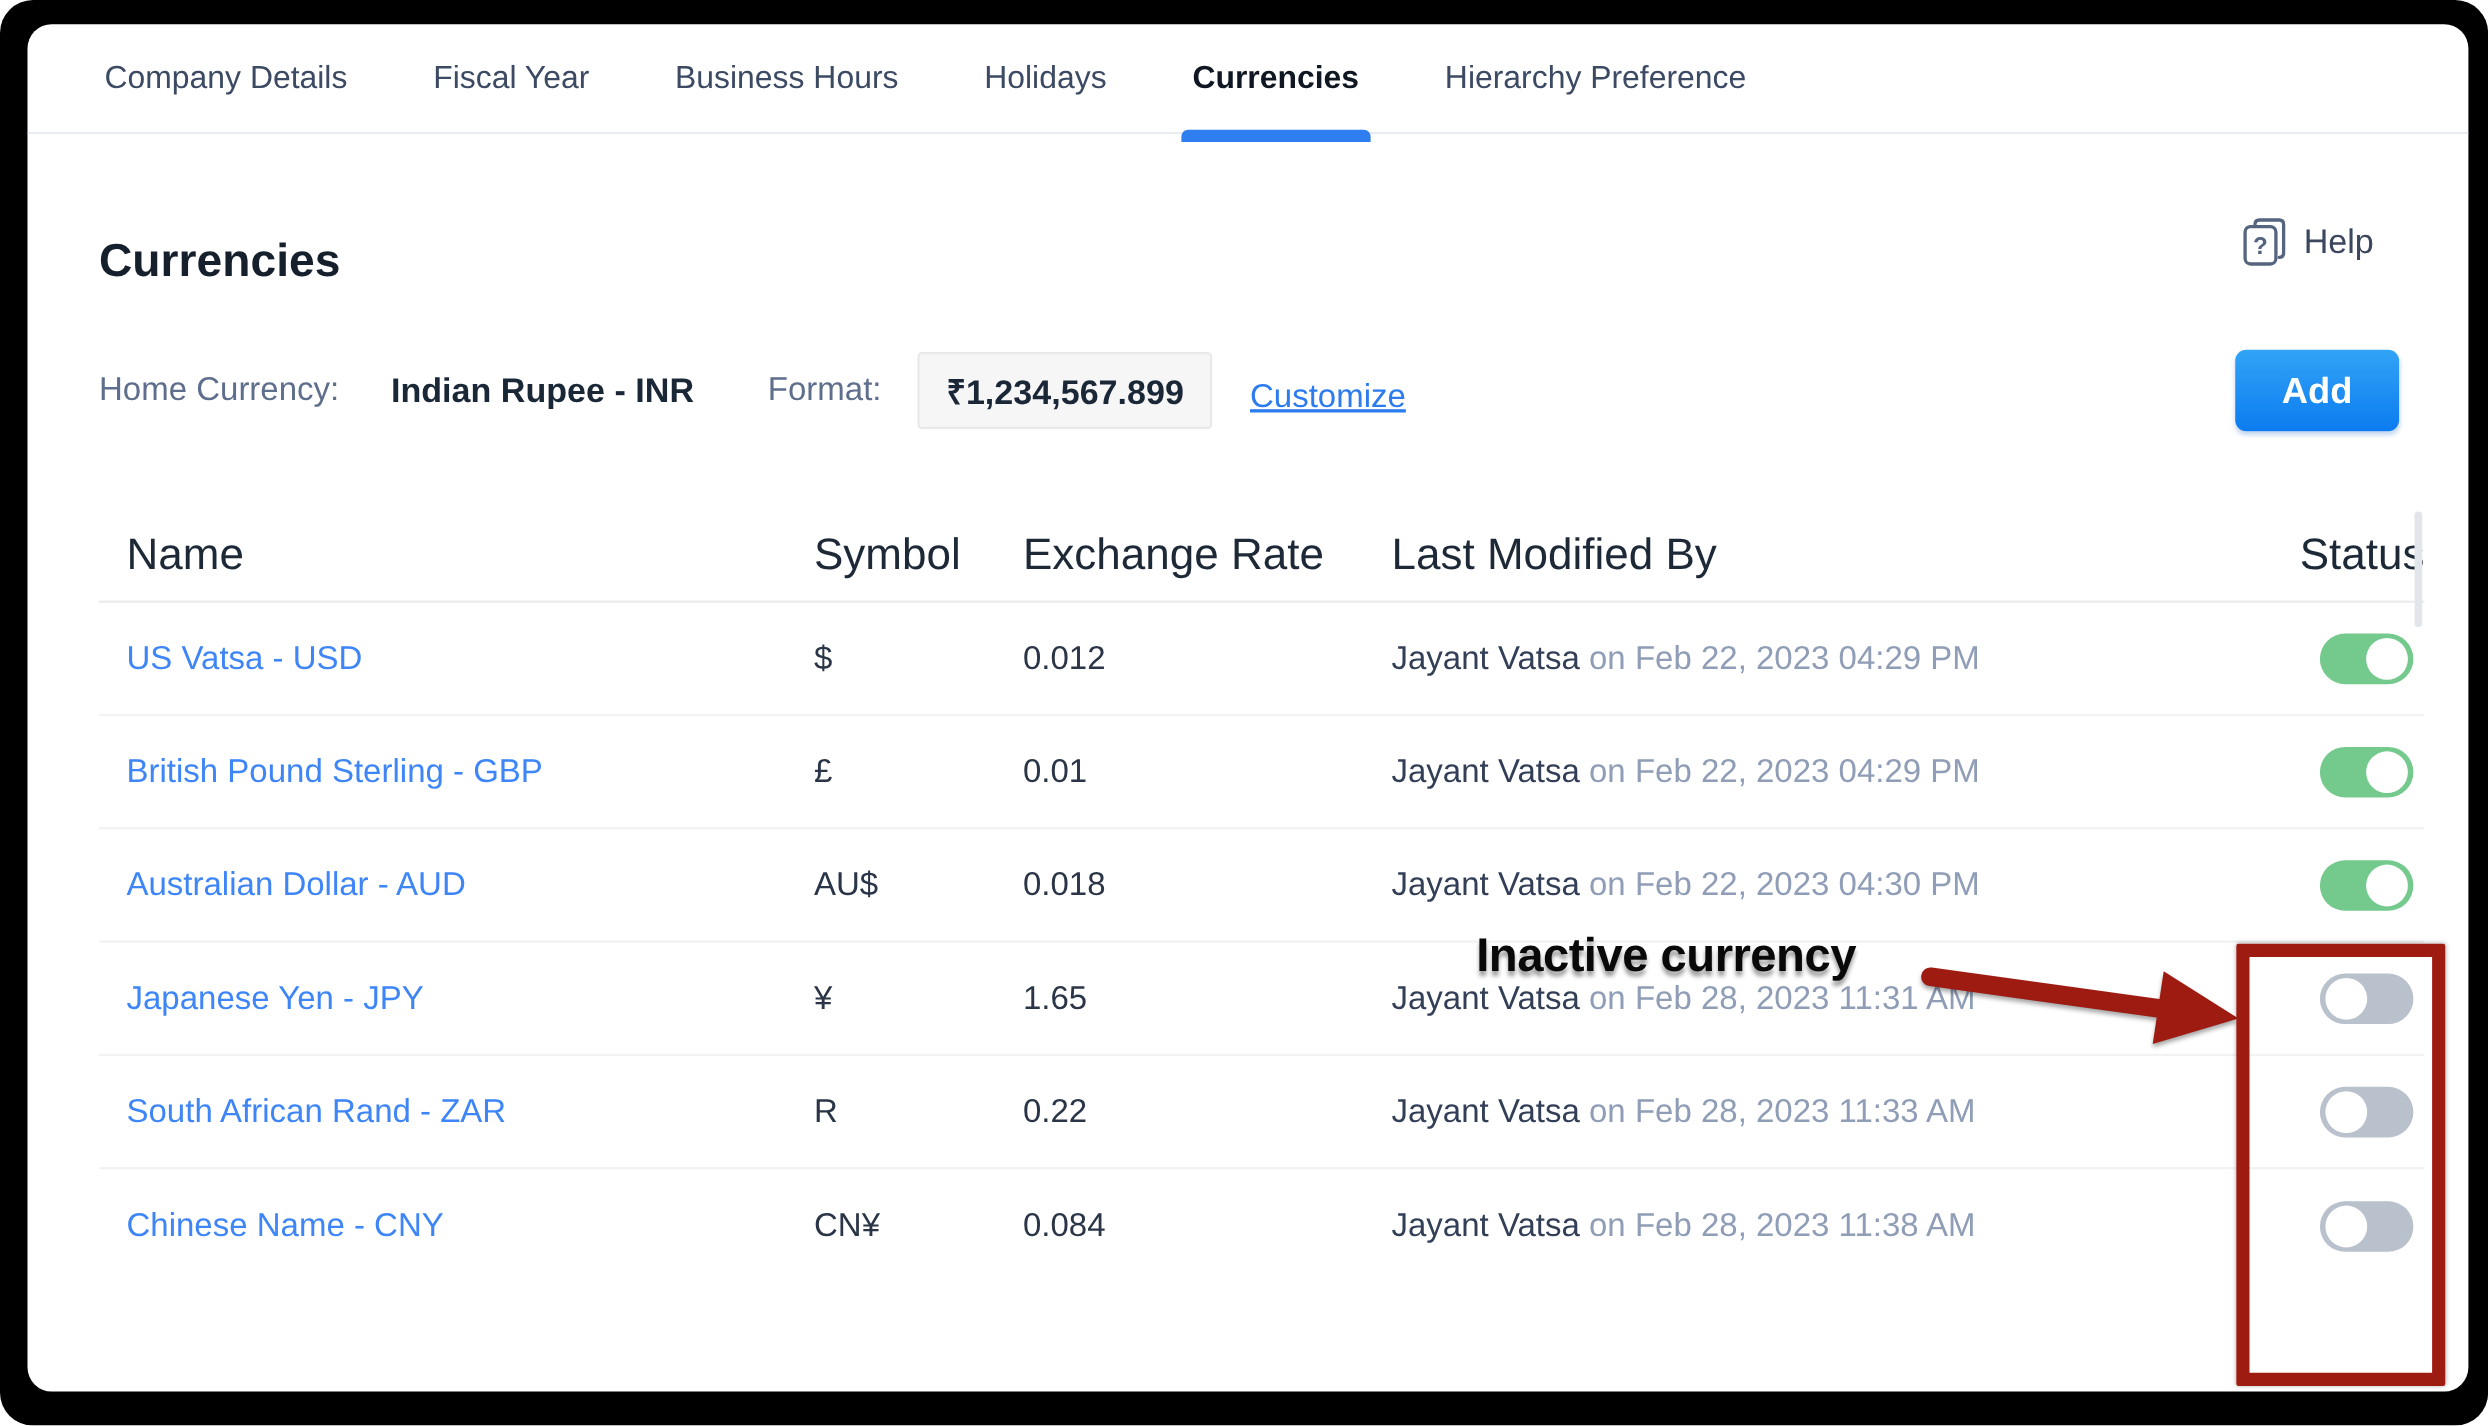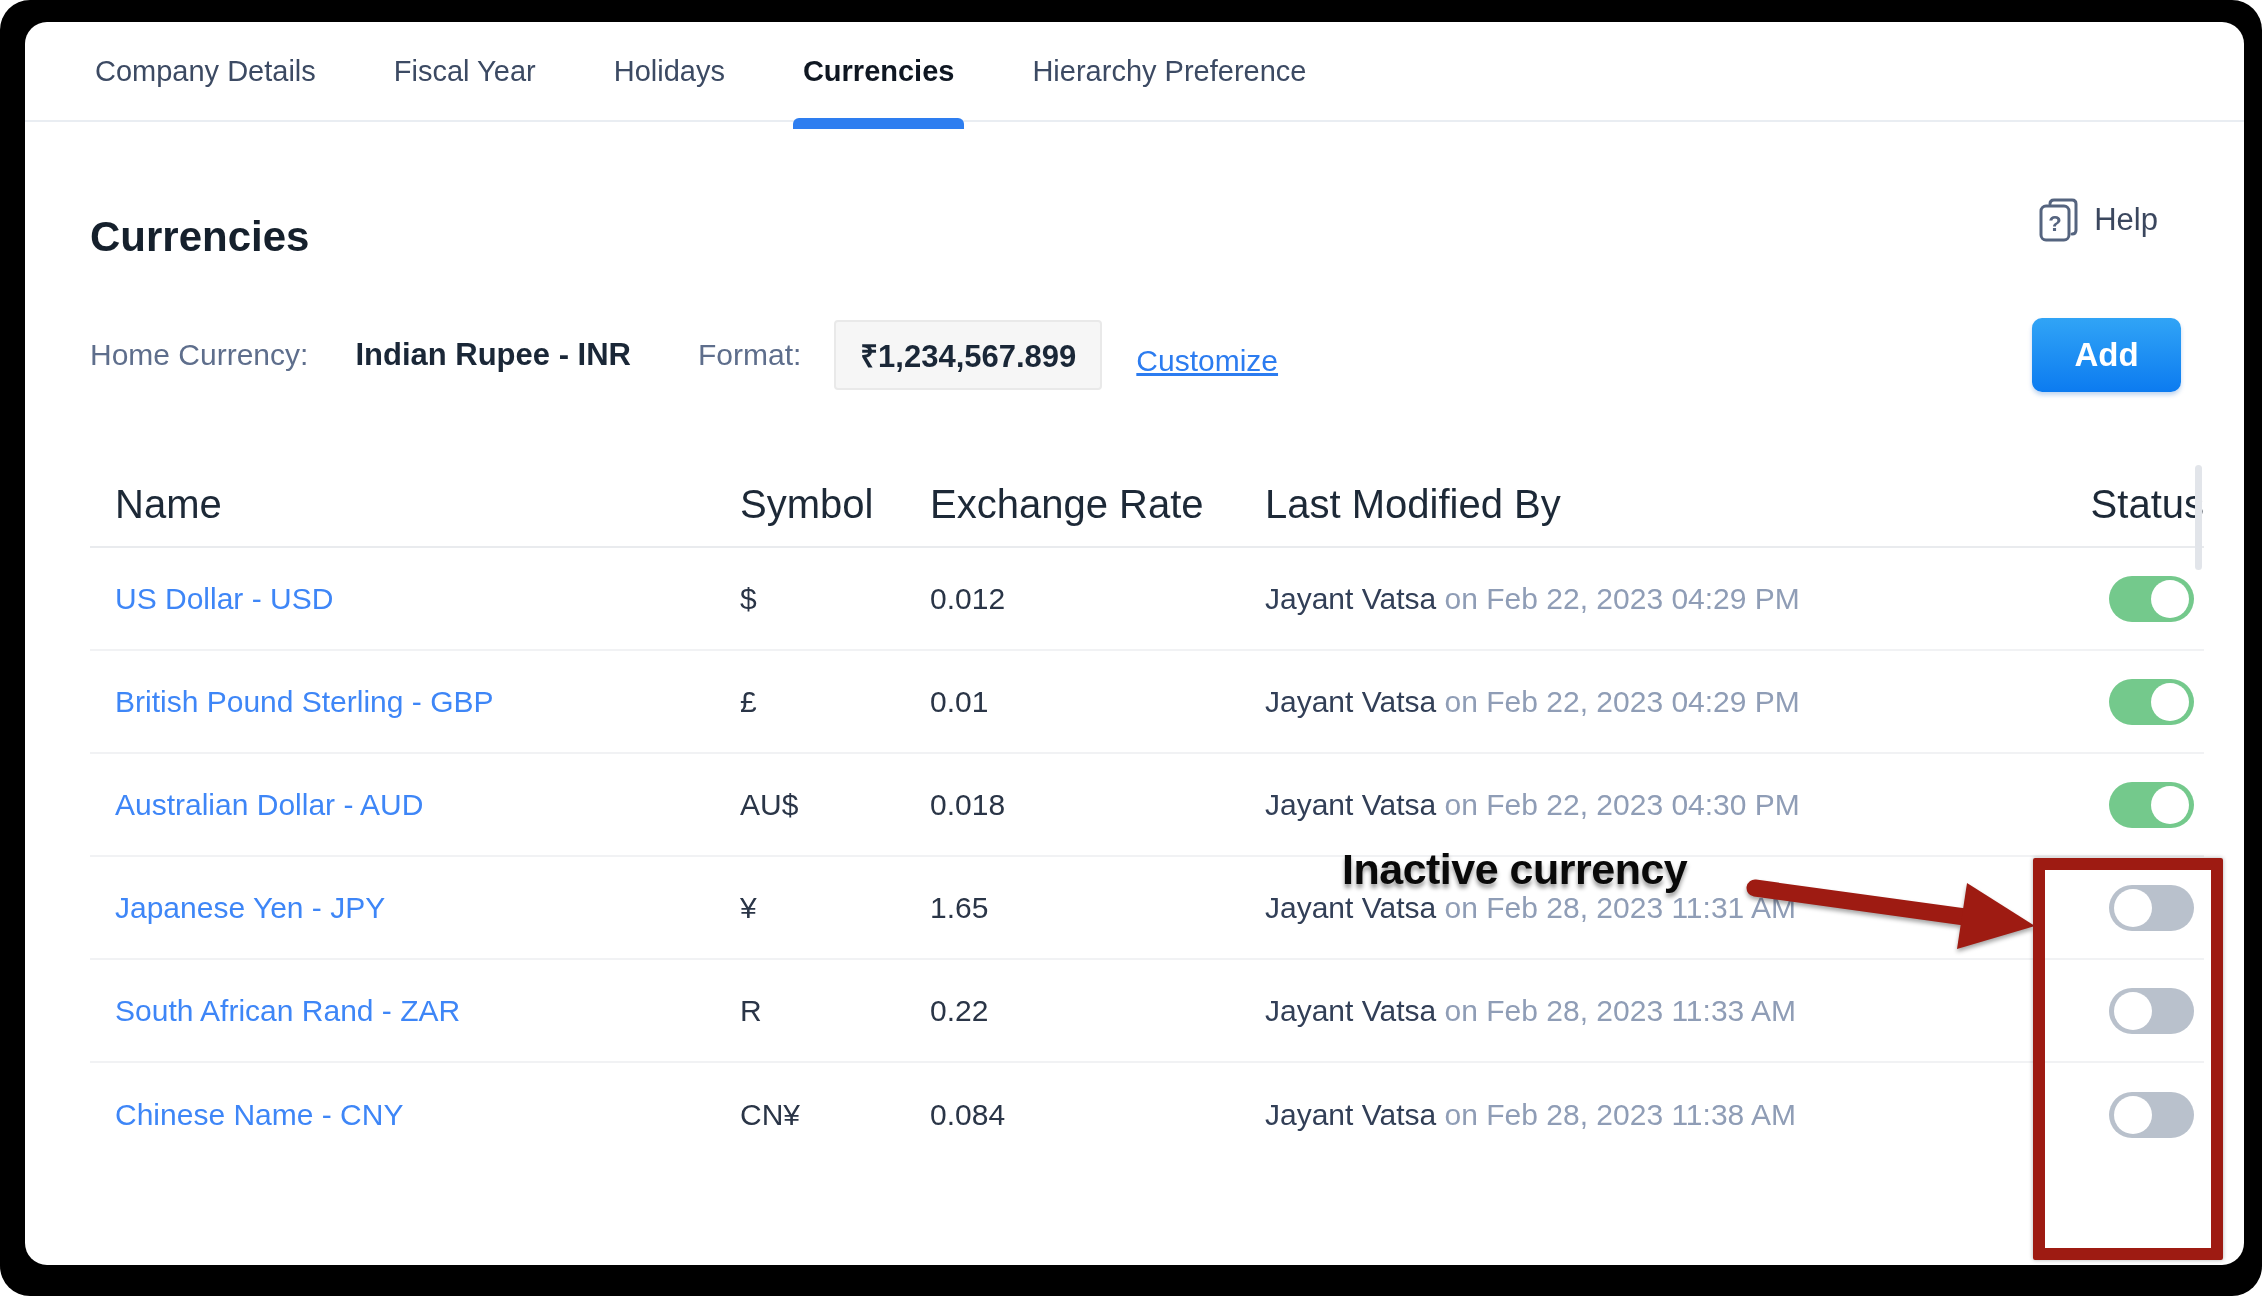--- a/index.html
+++ b/index.html
@@ -70,20 +70,23 @@
 
     <nav class="tabbar">
   <div class="tab">
           <span class="tab-label">Company Details</span>
         </div>
 
   <div class="tab">
           <span class="tab-label">Fiscal Year</span>
         </div>
 
+  <div class="tab">
+          <span class="tab-label">Business Hours</span>
+        </div>
 
   <div class="tab">
           <span class="tab-label">Holidays</span>
         </div>
 
   <div class="tab active">
           <span class="tab-label">Currencies</span>
         </div>
 
   <div class="tab">
@@ -117,21 +120,21 @@
     <div class="table">
       <div class="thead">
         <div>Name</div>
         <div>Symbol</div>
         <div>Exchange Rate</div>
         <div>Last Modified By</div>
         <div class="status-h">Status</div>
       </div>
       <div id="rows-host">
   <div class="trow">
-    <div class="cell-name"><a>US Dollar - USD</a></div>
+    <div class="cell-name"><a>US Vatsa - USD</a></div>
     <div class="cell-symbol">$</div>
     <div class="cell-rate">0.012</div>
     <div class="cell-modified">
       <span class="who">Jayant Vatsa</span>
       <span class="when">on Feb 22, 2023 04:29 PM</span>
     </div>
     <div class="cell-status">
       <div class="toggle on"></div>
     </div>
   </div>

